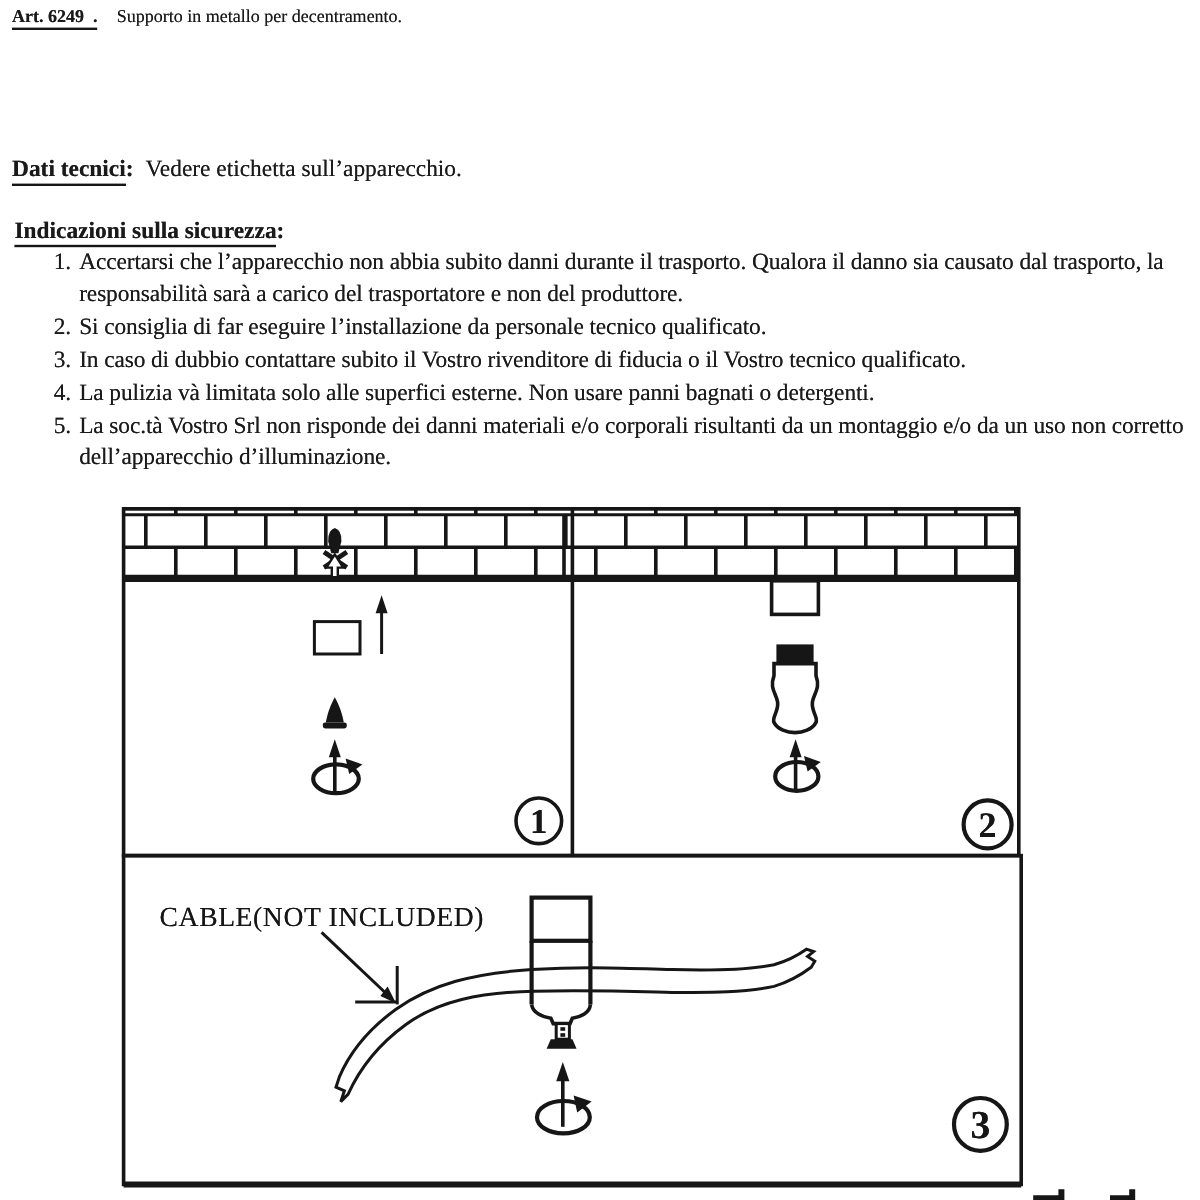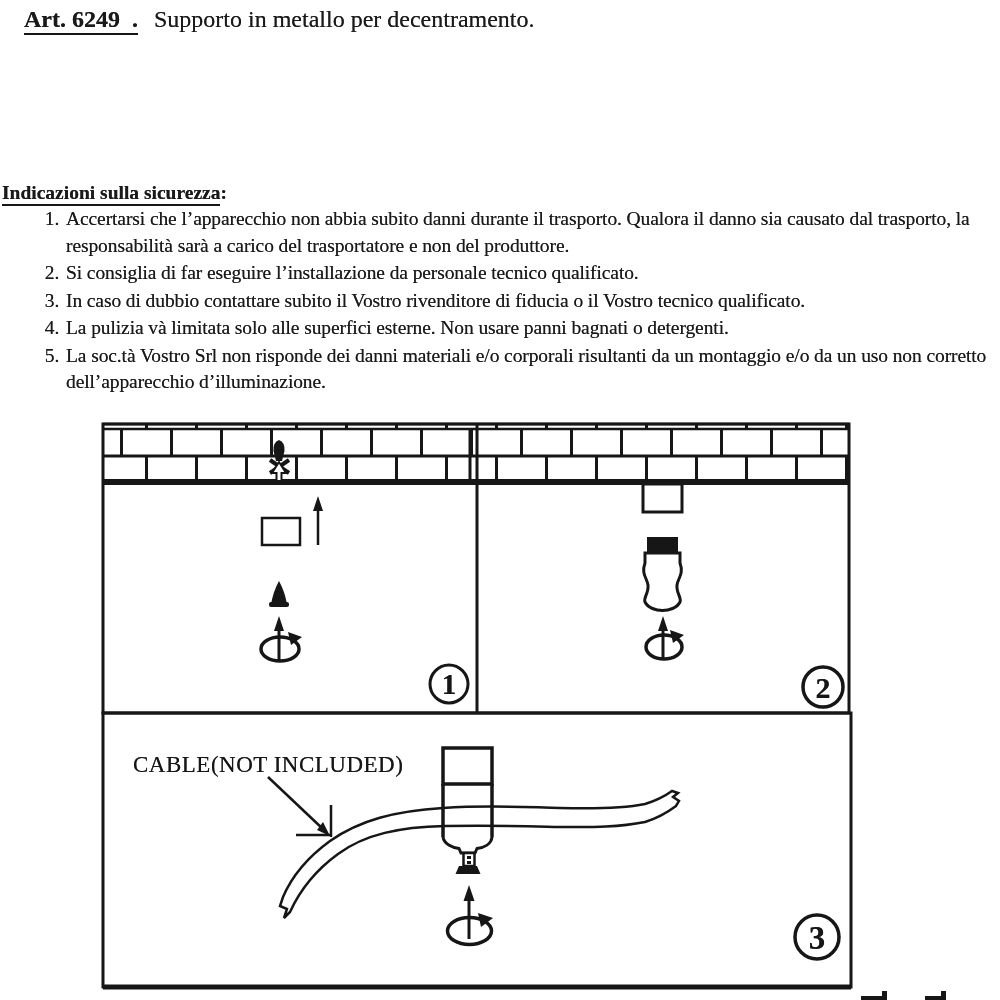--- a/index.html
+++ b/index.html
@@ -8,44 +8,47 @@
     width:1000px;height:1000px;
     background:#ffffff;
     font-family:"Liberation Serif","DejaVu Serif",serif;
     color:#1a1a1a;
     overflow:hidden;
     text-shadow:0 0 0.5px rgba(20,20,20,.75);
   }
   .abs{position:absolute;}
   .b{font-weight:bold;}
   .ul{border-bottom:2px solid #161616;padding-bottom:1px;}
-  #heading{top:6px;left:24px;font-size:24px;}
+  #heading{top:6px;left:10px;font-size:15px;}
   #heading .title{margin-left:16px;}
   #intro{top:52px;left:10px;width:958px;font-size:19.5px;line-height:27px;letter-spacing:-0.1px;}
   #tech{top:131px;left:10px;font-size:19.5px;}
   #tech .value{margin-left:10px;}
-  #safety-head{top:182px;left:2px;font-size:19.5px;}
+  #safety-head{top:182px;left:12px;font-size:19.5px;}
   #safety-list{top:206px;left:0;width:995px;}
   #safety-list ol{margin:0;padding:0 0 0 64px;font-size:19.5px;line-height:26.5px;letter-spacing:-0.1px;}
   #safety-list li{margin:0 17px 1px 0;padding-left:2px;width:925px;}
   svg .ln{stroke:#161616;fill:none;}
   svg .fl{fill:#161616;stroke:none;}
   svg text{font-family:"Liberation Serif","DejaVu Serif",serif;fill:#161616;}
   .stepnum{font-weight:bold;}
 </style>
 </head>
 <body>
 
 <div id="page">
 
   <div id="heading" class="abs">
     <span class="b ul">Art. 6249&nbsp;&nbsp;.</span><span class="title">Supporto in metallo per decentramento.</span>
   </div>
 
 
+  <div id="tech" class="abs">
+    <span class="b ul">Dati tecnici</span><span class="b">:</span><span class="value">Vedere etichetta sull’apparecchio.</span>
+  </div>
 
   <div id="safety-head" class="abs">
     <span class="b ul">Indicazioni sulla sicurezza</span><span class="b">:</span>
   </div>
 
   <div id="safety-list" class="abs">
     <ol>
       <li>Accertarsi che l’apparecchio  non abbia subito  danni durante il trasporto. Qualora il danno sia causato dal trasporto, la responsabilità sarà a carico del trasportatore e non del produttore.</li>
       <li>Si consiglia di far eseguire l’installazione da personale tecnico qualificato.</li>
       <li>In caso di dubbio contattare subito il Vostro rivenditore di fiducia o il Vostro tecnico qualificato.</li>

